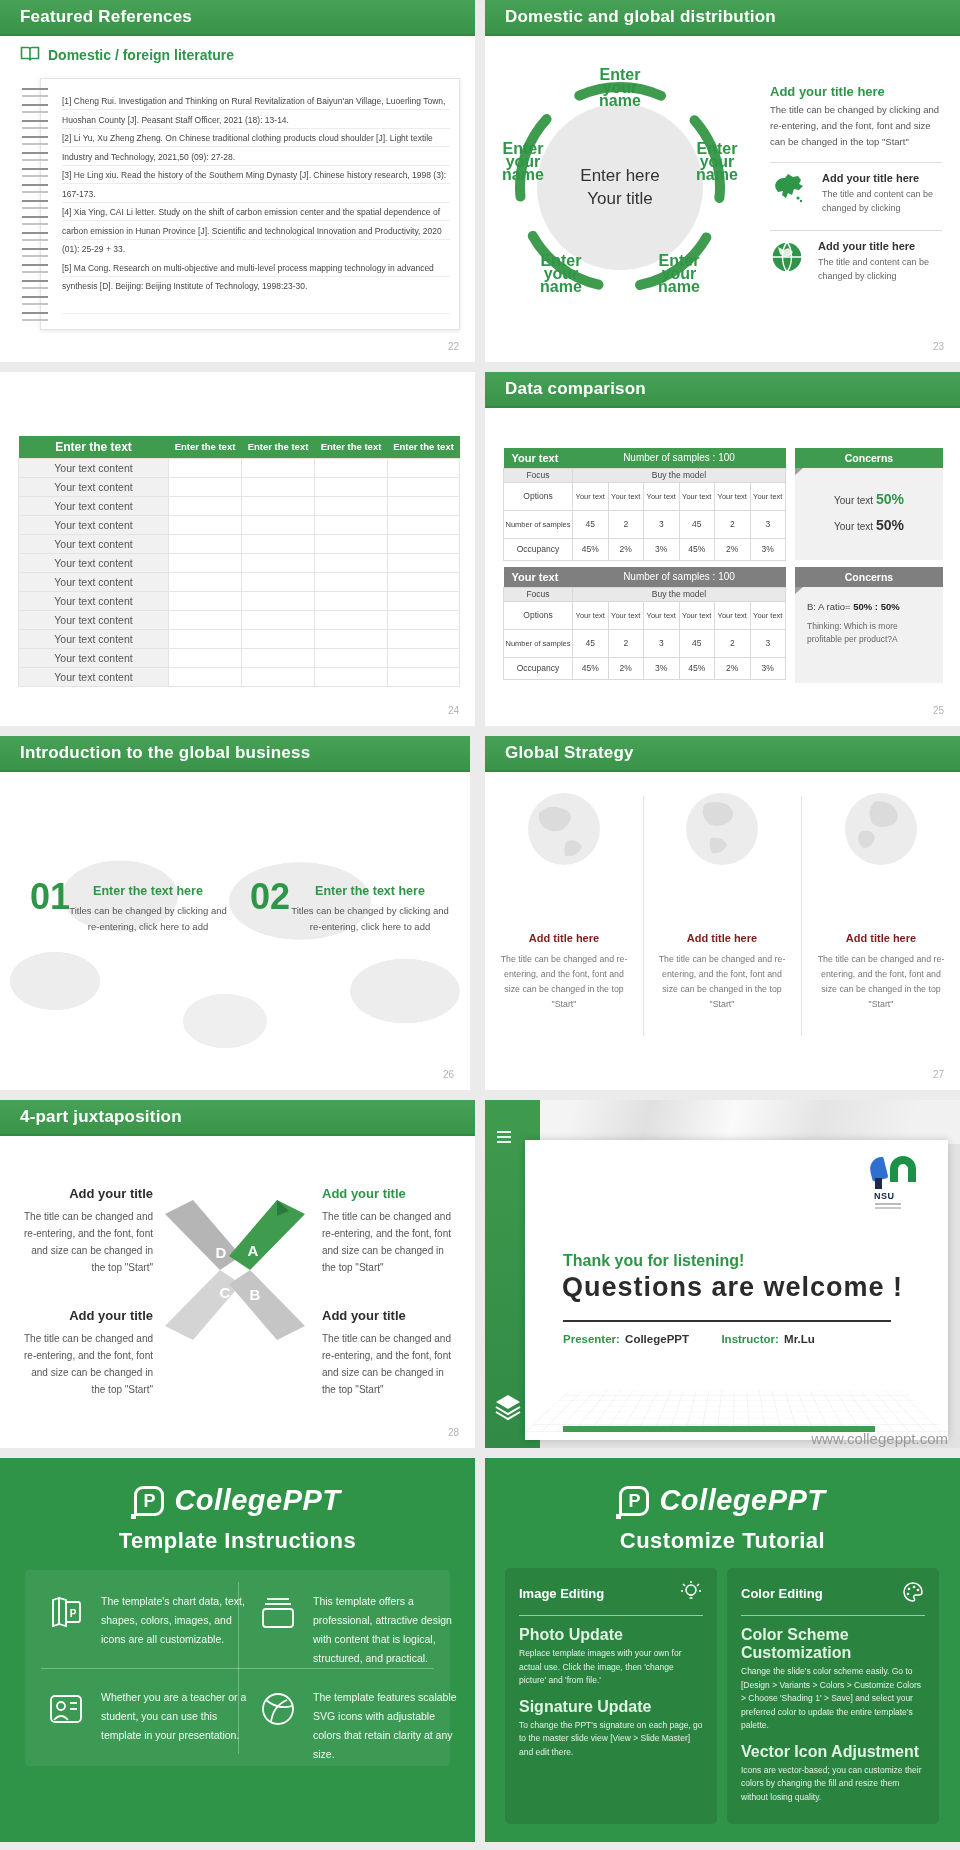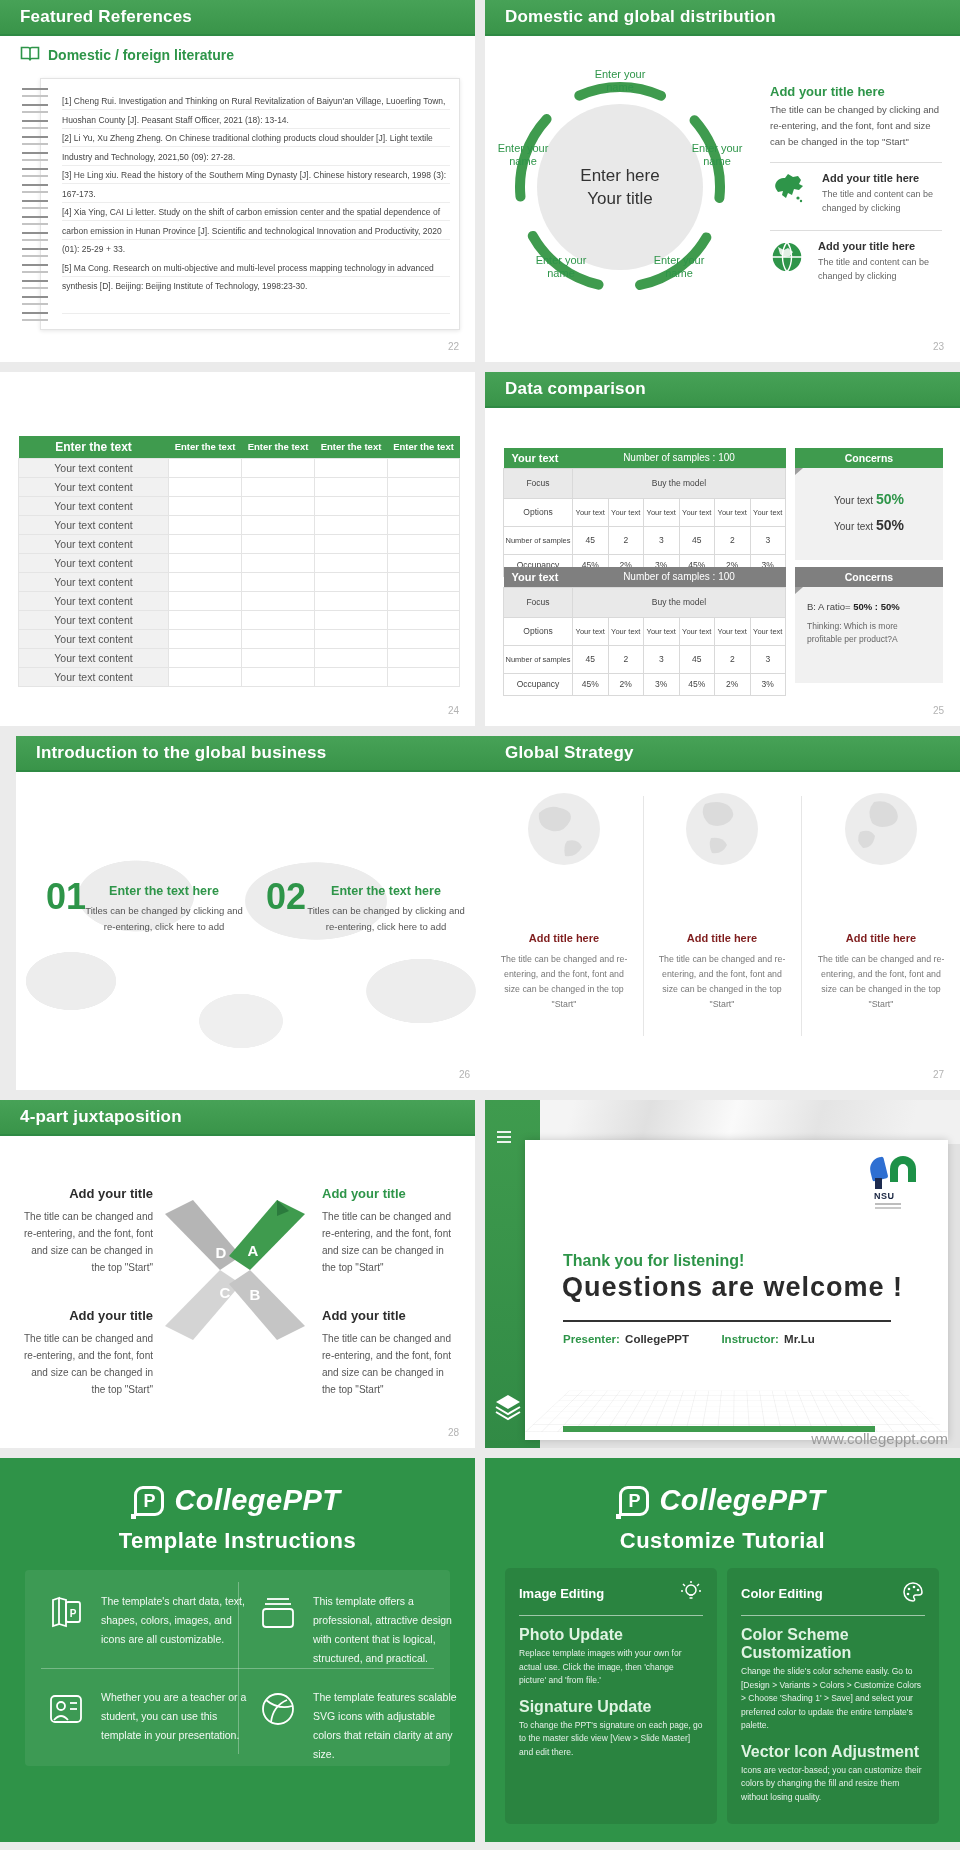--- a/index.html
+++ b/index.html
@@ -14,21 +14,21 @@
   
   .lit-head { position:absolute; top:46px; left:20px; display:flex; align-items:center; gap:8px; color:#2e9549; font-weight:bold; font-size:14px; }
   .ref-card { position:absolute; left:40px; top:78px; width:420px; height:252px; background:#fff; border:1px solid #e3e3e3; box-shadow:0 1px 4px rgba(0,0,0,.10); }
   .spiral { position:absolute; left:22px; top:88px; width:26px; height:236px; background:repeating-linear-gradient(to bottom,#8f8f8f 0 2px,transparent 2px 7px,#c4c4c4 7px 9px,transparent 9px 16px); }
   .refs { position:absolute; left:62px; top:92px; width:388px; height:224px; font-size:8.5px; line-height:18.5px; color:#454545; background:repeating-linear-gradient(to bottom,transparent 0 17.5px,#ededed 17.5px 18.5px); }
   .refs p { margin:0; }
 
   
   .diagram { position:absolute; left:20px; top:72px; width:230px; height:230px; }
   .blob { position:absolute; left:32px; top:32px; width:166px; height:166px; border-radius:50%; background:#e9e9e9; display:flex; flex-direction:column; align-items:center; justify-content:center; color:#333; font-size:17px; line-height:23px; }
-  .nlabel { position:absolute; width:52px; text-align:center; color:#2e9549; font-weight:normal; font-size:11px; line-height:13px; }
+  .nlabel { position:absolute; width:52px; text-align:center; color:#2e9549; font-weight:bold; font-size:16px; line-height:13px; }
   .r-head { position:absolute; left:285px; top:84px; color:#2e9549; font-weight:bold; font-size:13px; }
   .r-body { position:absolute; left:285px; top:102px; width:172px; font-size:9.5px; line-height:16px; color:#555; }
   .r-div { position:absolute; left:285px; width:172px; height:1px; background:#ddd; }
   .r-item-title { font-weight:bold; font-size:11px; color:#333; margin-bottom:3px; }
   .r-item-body { font-size:9px; line-height:14px; color:#666; }
 
   
   table.form { position:absolute; left:18px; top:64px; width:441px; border-collapse:collapse; table-layout:fixed; }
   table.form th { background:#3f9b4e; color:#fff; height:22px; font-size:9.5px; }
   table.form th.first { font-size:12px; }
@@ -36,21 +36,21 @@
   table.form td.c1 { background:#f1f1f1; color:#555; font-size:10.5px; text-align:center; }
 
   
   table.dt { position:absolute; border-collapse:collapse; table-layout:fixed; width:283px; font-size:8.5px; color:#444; }
   table.dt td { border:1px solid #d9d9d9; text-align:center; background:#fff; }
   .dt .hdr td { border:none; color:#fff; height:20px; }
   .dt.g .hdr td { background:#3f9b4e; }
   .dt.y .hdr td { background:#7f7f7f; }
   .dt .hdr .nm { text-align:left; padding-left:8px; font-weight:bold; font-size:11px; }
   .dt .hdr .st { font-size:10px; }
-  .dt .focus td { background:#e9e9e9; height:30px; }
+  .dt .focus td { background:#e9e9e9; height:14px; }
   .dt .opts td { height:28px; font-size:7.5px; }
   .dt .opts td.lbl { font-size:8.5px; }
   .dt .smp td { height:28px; }
   .dt .smp td.lbl { font-size:7.5px; }
   .dt .occ td { height:22px; }
   .concern { position:absolute; left:310px; width:148px; }
   .concern .cap { height:20px; color:#fff; font-weight:bold; font-size:10.5px; text-align:center; line-height:20px; position:relative; }
   .concern.g .cap { background:#3f9b4e; }
   .concern.y .cap { background:#7f7f7f; }
   .concern .cap:after { content:""; position:absolute; left:0; top:20px; border-top:7px solid rgba(0,0,0,.35); border-right:8px solid transparent; }
@@ -418,21 +418,21 @@
   <div class="concern y" style="top:195px;">
     <div class="cap">Concerns</div>
     <div class="bod" style="height:96px;padding:14px 12px 0;">
       <div style="font-size:9.5px;color:#444;"><span>B: A ratio=</span> <b style="color:#222;">50% : 50%</b></div>
       <div style="font-size:8.5px;color:#666;line-height:13px;margin-top:8px;">Thinking: Which is more profitable per product?A</div>
     </div>
   </div>
   <div class="pagenum">25</div>
 </div>
 
-<div class="slide" style="left:16px;top:736px;width:470px;height:354px;">
+<div class="slide" style="left:0;top:736px;width:470px;height:354px;">
   <div class="bar"><span>Introduction to the global business</span></div>
   <div class="mapbg"></div>
   <div class="bignum" style="left:30px;top:140px;">01</div>
   <div class="numtext" style="left:68px;top:148px;">
     <div class="h">Enter the text here</div>
     <div class="b">Titles can be changed by clicking and re-entering, click here to add</div>
   </div>
   <div class="bignum" style="left:250px;top:140px;">02</div>
   <div class="numtext" style="left:290px;top:148px;">
     <div class="h">Enter the text here</div>

